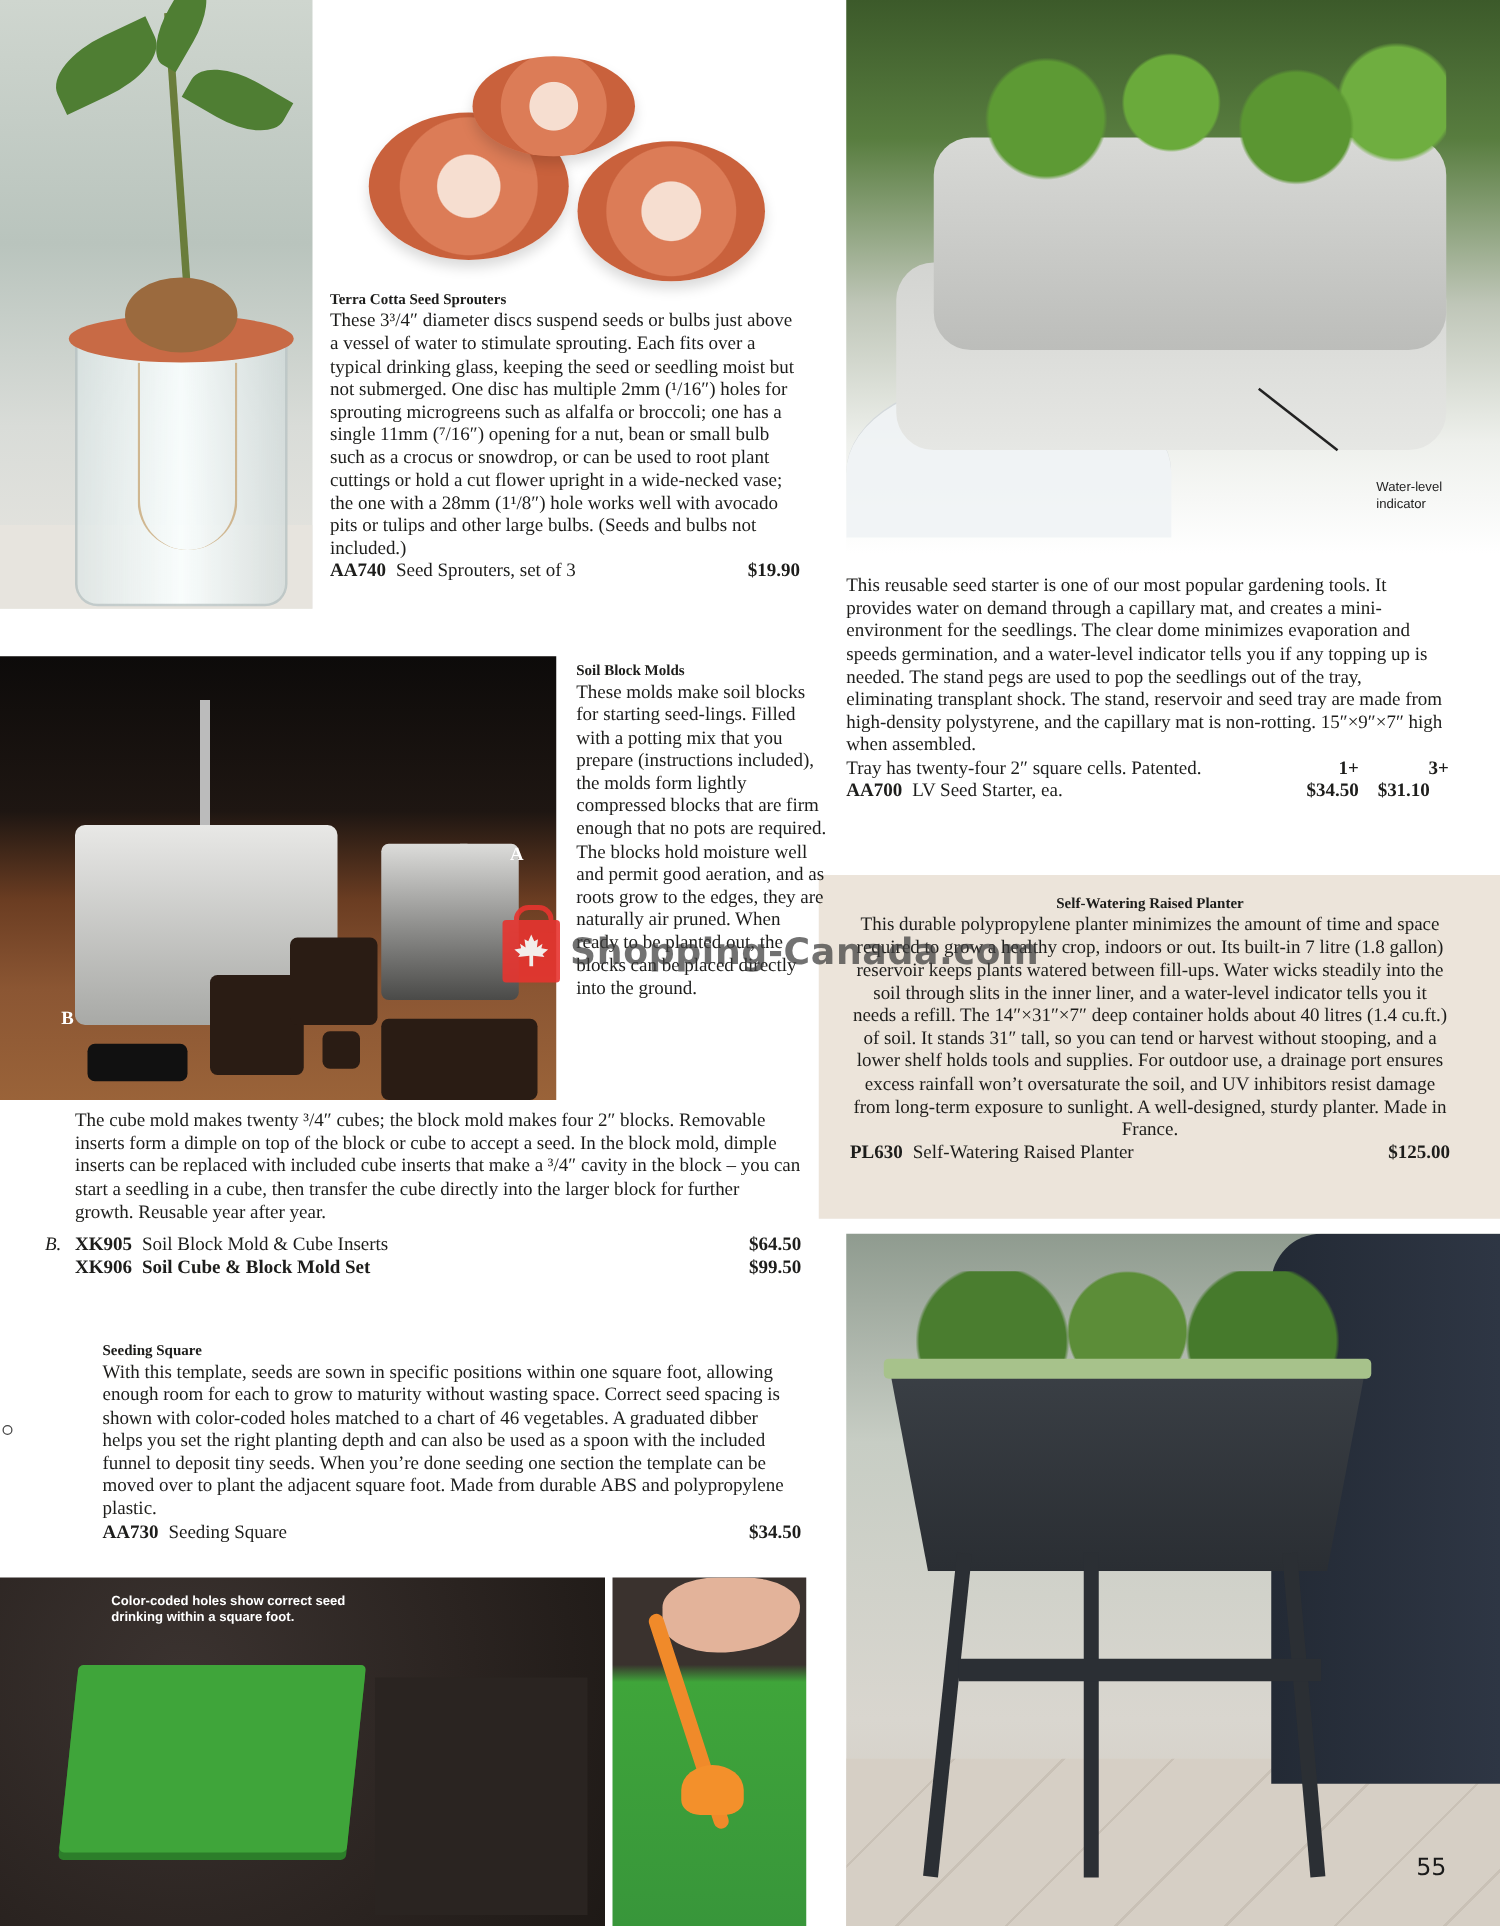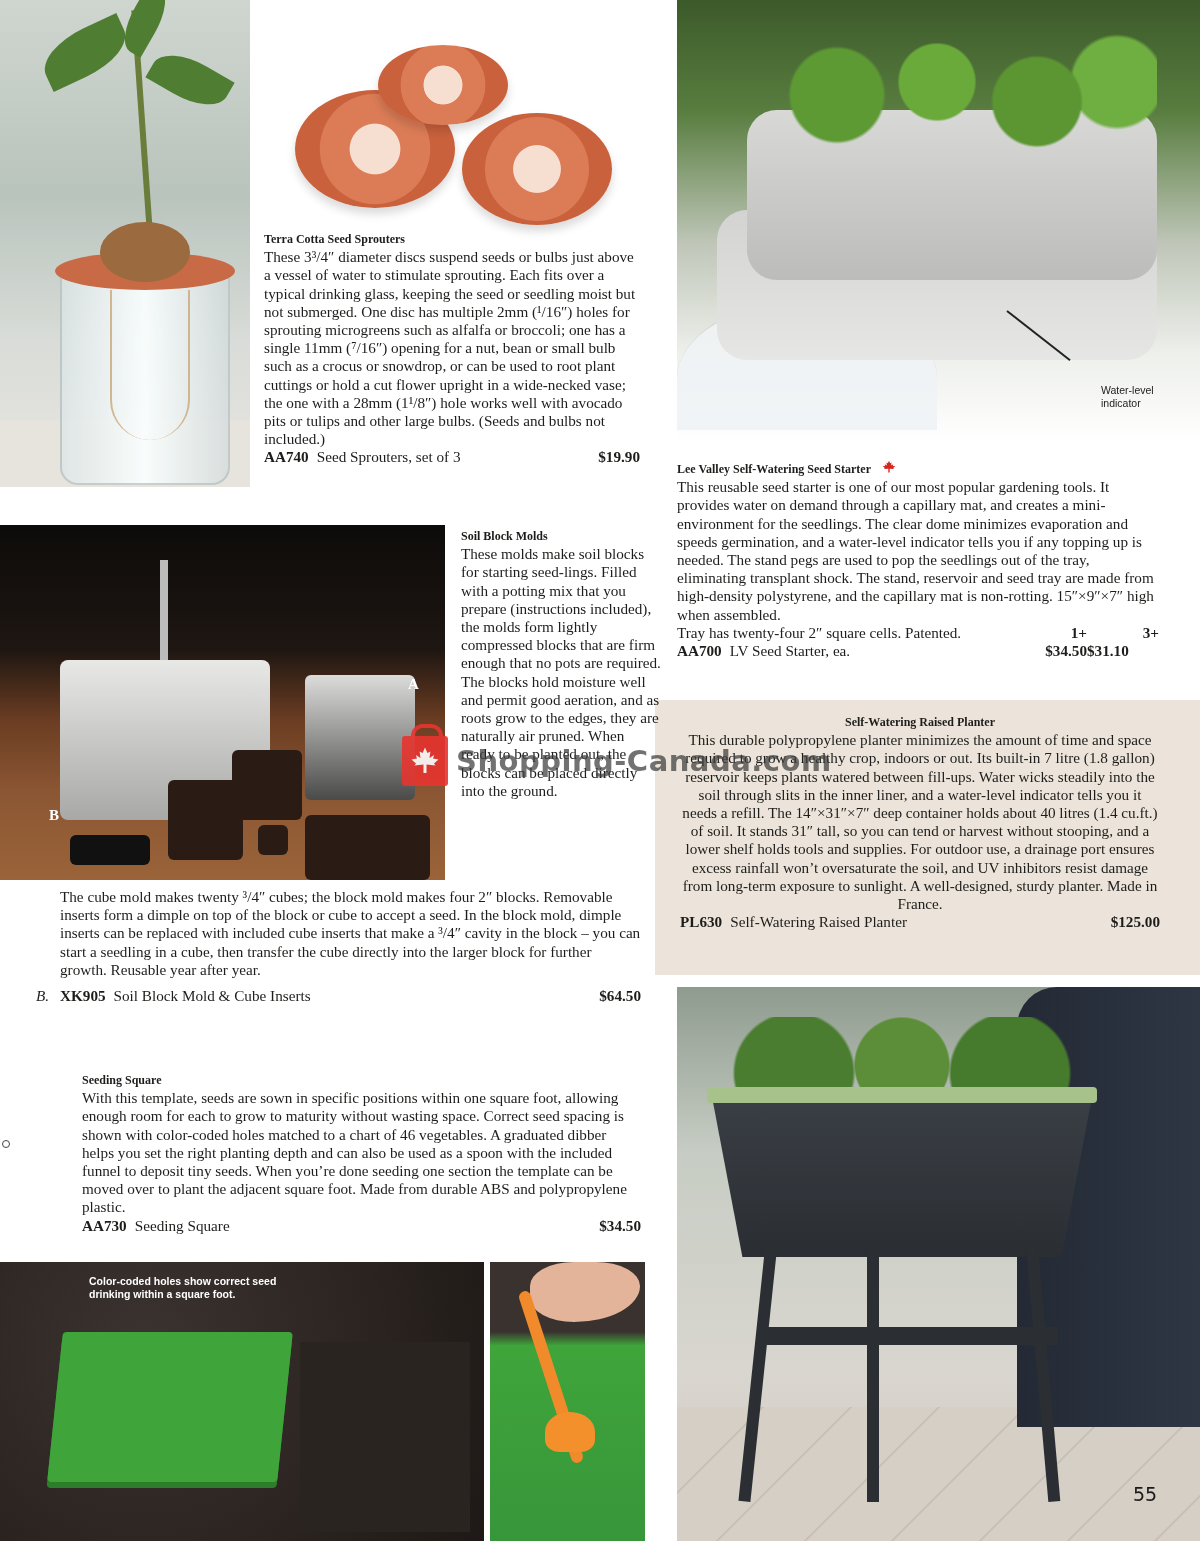--- a/index.html
+++ b/index.html
@@ -173,54 +173,52 @@
 <section id="terra-cotta" class="abs txt">
   <div class="title">Terra Cotta Seed Sprouters</div>
   <p>These 3³/4″ diameter discs suspend seeds or bulbs just above a vessel of water to stimulate sprouting. Each fits over a typical drinking glass, keeping the seed or seedling moist but not submerged. One disc has multiple 2mm (¹/16″) holes for sprouting microgreens such as alfalfa or broccoli; one has a single 11mm (⁷/16″) opening for a nut, bean or small bulb such as a crocus or snowdrop, or can be used to root plant cuttings or hold a cut flower upright in a wide-necked vase; the one with a 28mm (1¹/8″) hole works well with avocado pits or tulips and other large bulbs. (Seeds and bulbs not included.)</p>
   <div class="sku-row">
     <span><span class="sku">AA740</span><span>Seed Sprouters, set of 3</span></span>
     <span class="price">$19.90</span>
   </div>
 </section>
 
 <section id="seed-starter" class="abs txt">
-  <div class="title">
-    <span>Lee Valley Self-Watering Seed Starter</span>
-    <svg class="maple" viewBox="0 0 20 20">
-        <path fill="#d6271e" d="M10 1 L11.6 4.6 L13.6 3.6 L13 8 L16 6 L15.4 8.4 L19 9 L16 11.6 L17 13 L11 12.4 L11 18 L9 18 L9 12.4 L3 13 L4 11.6 L1 9 L4.6 8.4 L4 6 L7 8 L6.4 3.6 L8.4 4.6 Z"></path>
-      </svg>
-  </div>
   <p>This reusable seed starter is one of our most popular gardening tools. It provides water on demand through a capillary mat, and creates a mini-environment for the seedlings. The clear dome minimizes evaporation and speeds germination, and a water-level indicator tells you if any topping up is needed. The stand pegs are used to pop the seedlings out of the tray, eliminating transplant shock. The stand, reservoir and seed tray are made from high-density polystyrene, and the capillary mat is non-rotting. 15″×9″×7″ high when assembled.</p>
   <div class="sku-row">
     <span>Tray has twenty-four 2″ square cells. Patented.</span>
     <span class="hdr-prices">
       <span class="bold" style="width:70px;text-align:right;">1+</span>
       <span class="bold" style="width:72px;text-align:right;">3+</span>
     </span>
   </div>
   <div class="sku-row">
     <span><span class="sku">AA700</span><span>LV Seed Starter, ea.</span></span>
     <span class="hdr-prices">
       <span class="price" style="width:70px;text-align:right;">$34.50</span>
-      <span class="price" style="width:72px;text-align:left;">$31.10</span>
+      <span class="price" style="width:72px;text-align:center;">$31.10</span>
     </span>
   </div>
 </section>
 
 <section id="soil-block" class="abs txt">
   <div class="title">Soil Block Molds</div>
   <p>These molds make soil blocks for starting seed-lings. Filled with a potting mix that you prepare (instructions included), the molds form lightly compressed blocks that are firm enough that no pots are required. The blocks hold moisture well and permit good aeration, and as roots grow to the edges, they are naturally air pruned. When ready to be planted out, the blocks can be placed directly into the ground.</p>
 </section>
 <section id="soil-block-cont" class="abs txt">
   <p>The cube mold makes twenty ³/4″ cubes; the block mold makes four 2″ blocks. Removable inserts form a dimple on top of the block or cube to accept a seed. In the block mold, dimple inserts can be replaced with included cube inserts that make a ³/4″ cavity in the block – you can start a seedling in a cube, then transfer the cube directly into the larger block for further growth. Reusable year after year.</p>
 </section>
 <section id="soil-skus" class="abs txt">
   <div class="sku-row">
     <span><span class="letter">B.</span><span class="sku">XK905</span><span>Soil Block Mold &amp; Cube Inserts</span></span>
     <span class="price">$64.50</span>
+  </div>
+  <div class="sku-row">
+    <span><span class="letter"></span><span class="sku">XK906</span><span class="bold">Soil Cube &amp; Block Mold Set</span></span>
+    <span class="price">$99.50</span>
   </div>
 </section>
 
 <section id="planter" class="abs txt">
   <div class="title">Self-Watering Raised Planter</div>
   <p>This durable polypropylene planter minimizes the amount of time and space required to grow a healthy crop, indoors or out. Its built-in 7 litre (1.8 gallon) reservoir keeps plants watered between fill-ups. Water wicks steadily into the soil through slits in the inner liner, and a water-level indicator tells you it needs a refill. The 14″×31″×7″ deep container holds about 40 litres (1.4 cu.ft.) of soil. It stands 31″ tall, so you can tend or harvest without stooping, and a lower shelf holds tools and supplies. For outdoor use, a drainage port ensures excess rainfall won’t oversaturate the soil, and UV inhibitors resist damage from long-term exposure to sunlight. A well-designed, sturdy planter. Made in France.</p>
   <div class="sku-row">
     <span><span class="sku">PL630</span><span>Self-Watering Raised Planter</span></span>
     <span class="price">$125.00</span>
   </div>

